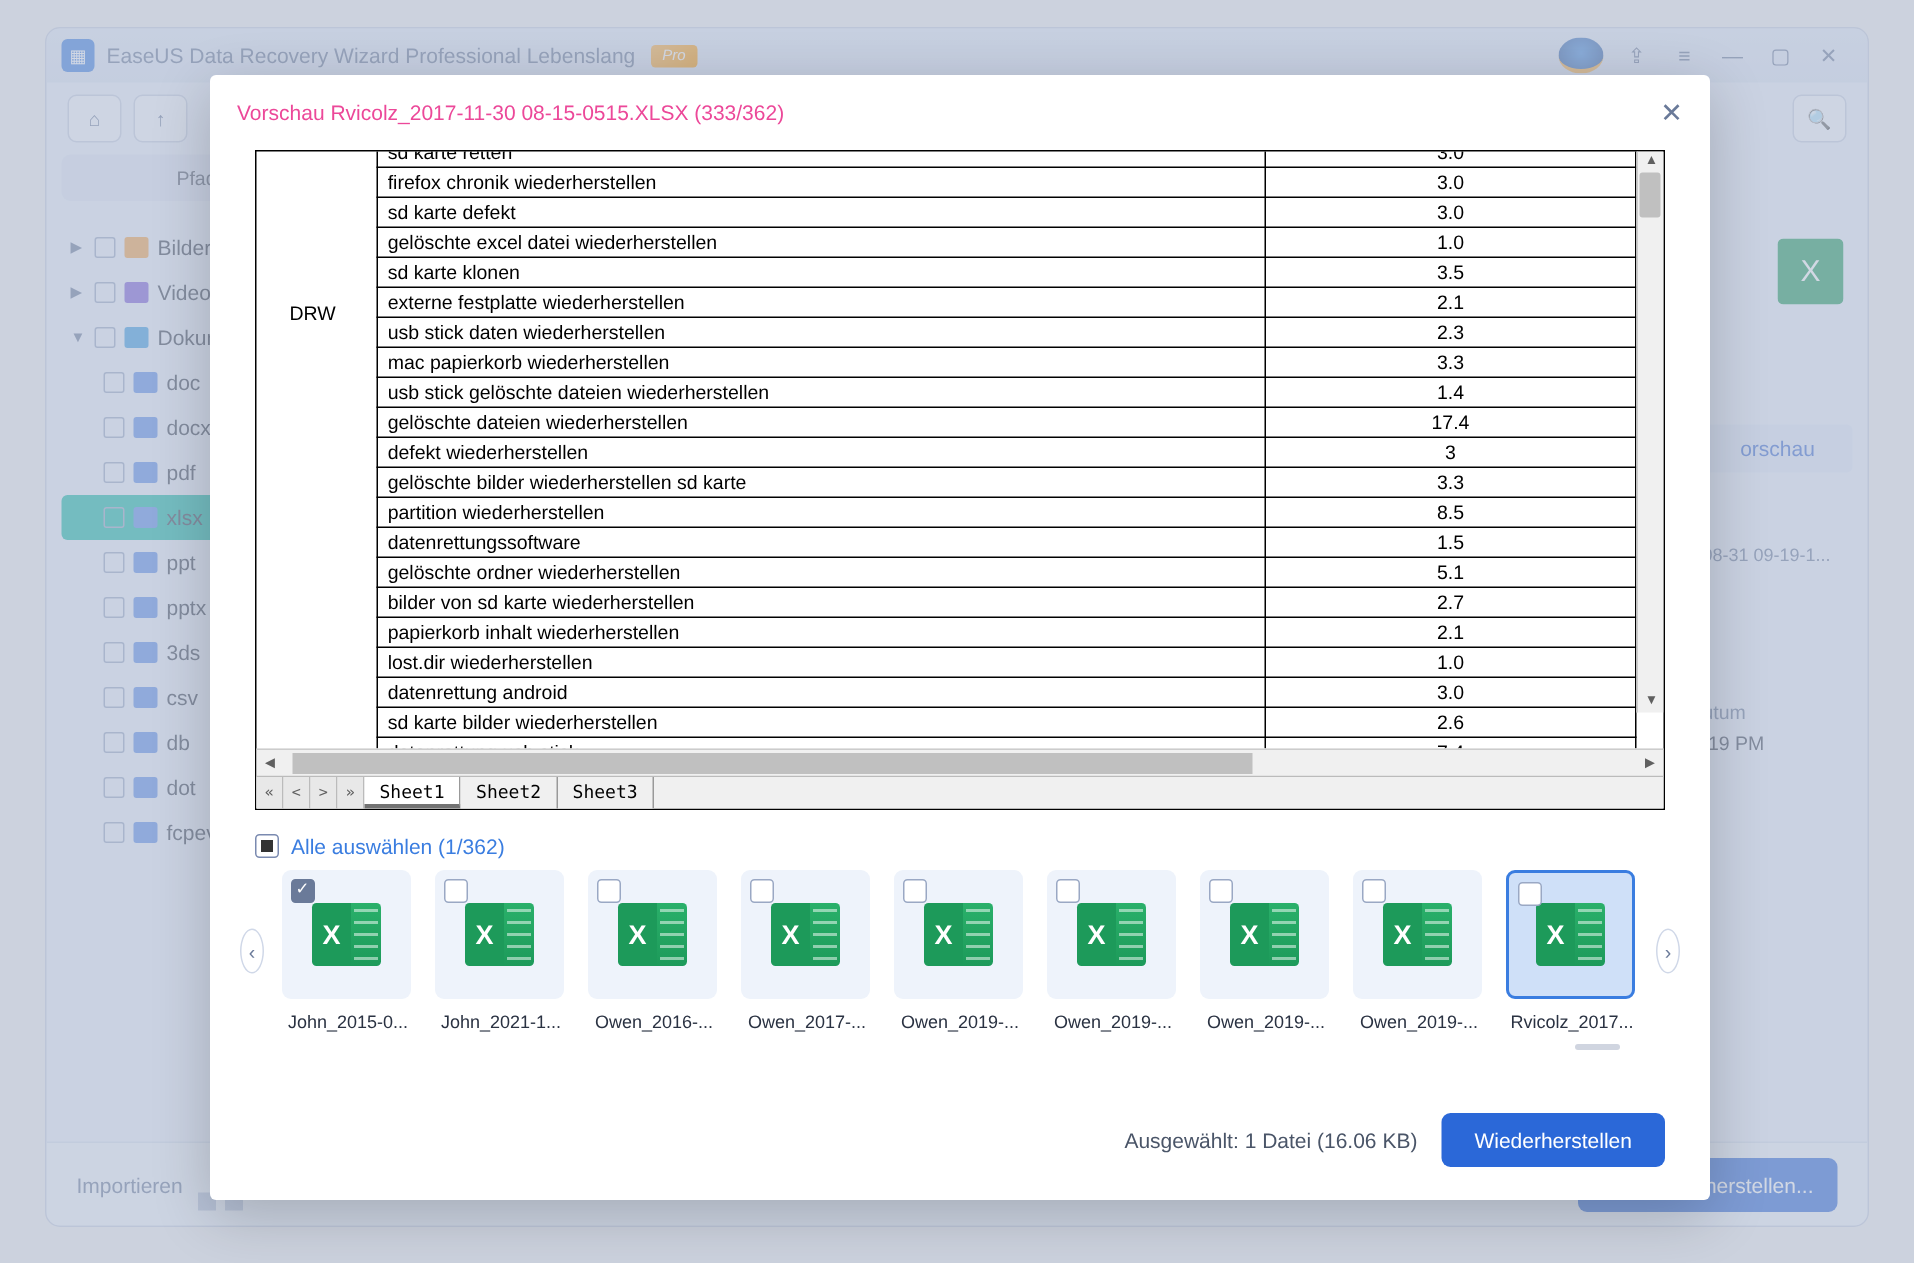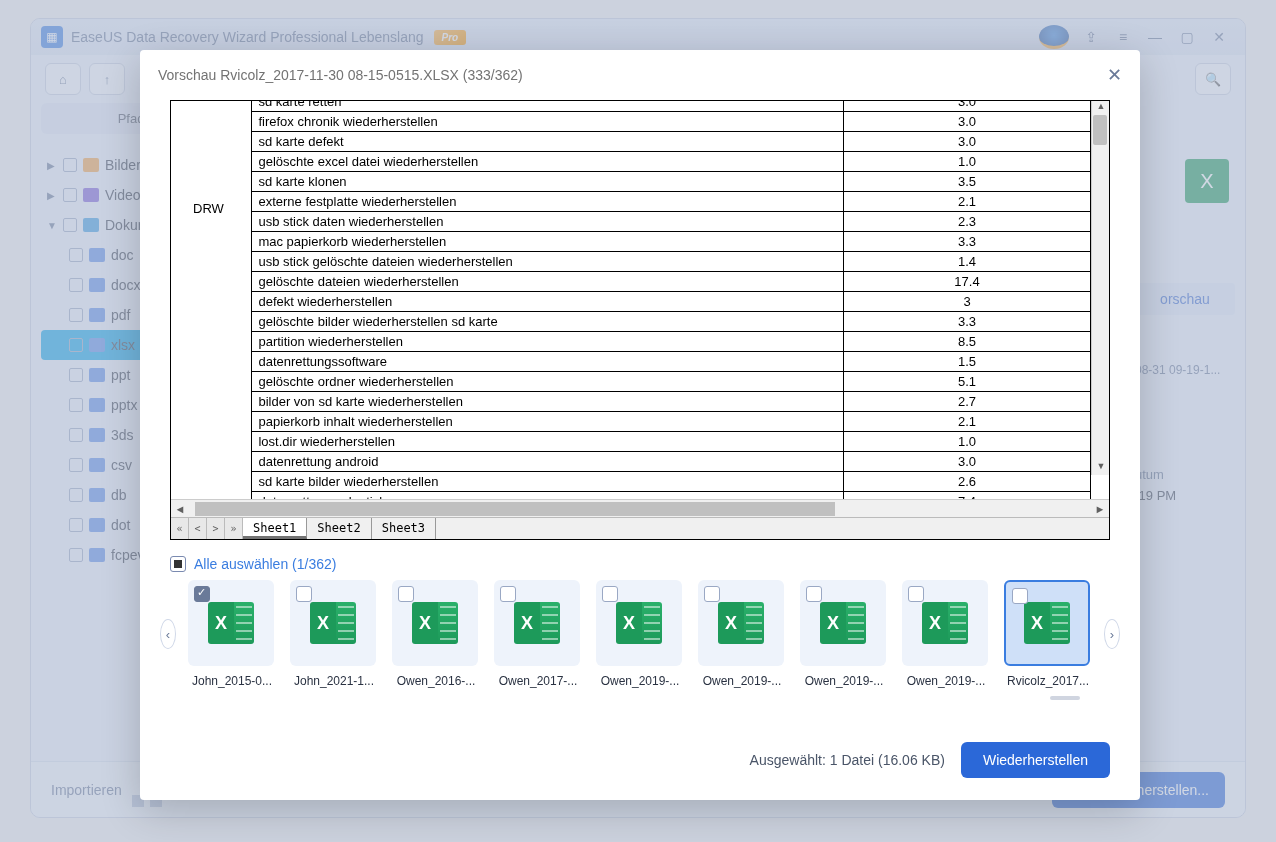--- a/index.html
+++ b/index.html
@@ -5,37 +5,37 @@
 * { box-sizing: border-box; margin: 0; padding: 0; }
 body { font-family: Arial, sans-serif; font-size: 13px; background: #f0f0f0; width: 1276px; height: 842px; overflow: hidden; position: relative; }
 
 
 .main-window { position: absolute; top: 18px; left: 30px; width: 1216px; height: 800px; background: #eaf0fb; border: 1px solid #c8d0e0; border-radius: 10px; overflow: hidden; }
 
 
 .title-bar { height: 36px; background: linear-gradient(#e4ebf7, #dde5f3); display: flex; align-items: center; padding: 0 10px; }
 .app-icon { width: 22px; height: 22px; background: #3a7de0; border-radius: 4px; margin-right: 8px; display: flex; align-items: center; justify-content: center; color: #fff; font-size: 12px; }
 .app-title { color: #6a7a99; font-size: 14px; font-weight: 500; }
-.pro-badge { margin-left: 10px; background: linear-gradient(135deg,#ffb347,#ff9a00); color: #fff; font-size: 10px; padding: 2px 8px; border-radius: 3px; font-style: italic; font-weight: bold; }
+.pro-badge { margin-left: 10px; background: linear-gradient(135deg,#ffb347,#ff9a00); color: #fff; font-size: 10px; padding: 2px 8px; border-radius: 3px; font-style: italic; font-weight: normal; }
 .title-spacer { flex: 1; }
 .tb-icon { width: 32px; height: 28px; display: flex; align-items: center; justify-content: center; color: #6a7a99; font-size: 14px; cursor: pointer; }
 .robot-icon { width: 30px; height: 24px; background: radial-gradient(circle,#4a90e2,#2c5aa0); border-radius: 50%; margin-right: 6px; border-bottom: 3px solid #ffb347; }
 
 
 .sub-toolbar { height: 48px; display: flex; align-items: center; padding: 0 14px; gap: 8px; }
 .toolbar-btn { width: 36px; height: 32px; border: 1px solid #c8d0e0; border-radius: 6px; background: #f5f8fd; display: flex; align-items: center; justify-content: center; color: #6a7a99; }
 .search-area { margin-left: auto; }
 
 
 .sidebar { position: absolute; top: 84px; left: 0; width: 200px; bottom: 60px; padding: 0 10px; }
 .sidebar-header-btn { background: #e0e7f5; border-radius: 6px; padding: 8px; text-align: center; color: #545b6b; font-weight: 500; }
 .tree { margin-top: 16px; }
 .tree-item { display: flex; align-items: center; padding: 7px 6px; color: #3a4252; font-size: 14px; gap: 6px; }
 .tree-item.child { padding-left: 28px; }
-.tree-item.selected { background: #0ea5e9; border-radius: 4px; }
+.tree-item.selected { background: #14b8a6; border-radius: 4px; }
 .caret { width: 10px; font-size: 10px; color: #6a7a99; }
 .chk { width: 14px; height: 14px; border: 1px solid #9aa8c4; border-radius: 2px; }
 .folder-icon { width: 16px; height: 14px; background: #5a8de8; border-radius: 2px; }
 .folder-icon.orange { background: #f2a24a; }
 .folder-icon.purple { background: #7a5ed6; }
 .folder-icon.blue { background: #3a9be0; }
 
 
 .right-peek { position: absolute; right: 10px; top: 130px; width: 100px; color: #6a7a99; font-size: 13px; }
 .preview-btn-peek { background: #e0e9f8; color: #3a6ad0; padding: 8px 10px; border-radius: 4px; text-align: center; font-size: 14px; margin-top: 80px; }
@@ -43,21 +43,21 @@
 
 
 .bottom-bar { position: absolute; bottom: 0; left: 0; right: 0; height: 56px; background: #f0f4fb; display: flex; align-items: center; padding: 0 20px; border-top: 1px solid #d8e0ee; }
 .import-label { color: #6a7a99; font-weight: 500; font-size: 14px; }
 .recover-all-btn { margin-left: auto; background: #2b68d8; color: #fff; padding: 10px 16px; border-radius: 6px; font-size: 14px; }
 
 
 .modal-overlay { position: absolute; inset: 0; background: rgba(180,190,210,0.6); }
 .modal { position: absolute; top: 50px; left: 140px; width: 1000px; height: 750px; background: #fff; border-radius: 4px; box-shadow: 0 10px 40px rgba(0,0,0,0.2); display: flex; flex-direction: column; }
 .modal-header { padding: 14px 18px; display: flex; align-items: center; }
-.modal-title { color: #737373; font-size: 14px; }
+.modal-title { color: #ec4899; font-size: 14px; }
 .modal-close { margin-left: auto; font-size: 18px; color: #6a7a99; cursor: pointer; }
 
 
 .spreadsheet-wrap { margin: 0 30px; border: 1px solid #000; height: 440px; display: flex; flex-direction: column; background: #fff; position: relative; }
 .sheet-body { flex: 1; overflow: hidden; position: relative; }
 .sheet-table { border-collapse: collapse; width: 100%; }
 .sheet-table td { border: 1px solid #000; padding: 1px 6px; font-size: 13px; color: #000; height: 20px; font-family: Arial, sans-serif; }
 .col-cat { width: 78px; vertical-align: top; text-align: left; }
 .col-term { width: 570px; }
 .col-val { width: 238px; text-align: center; }

